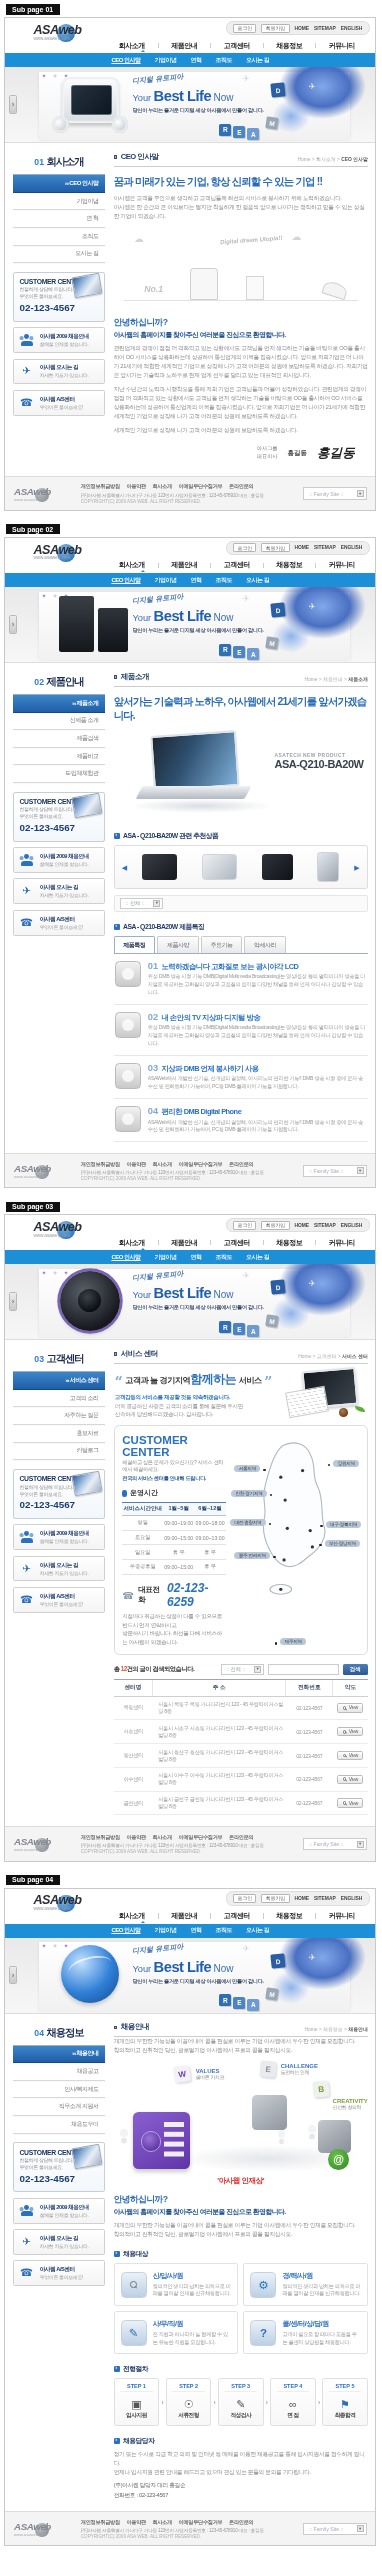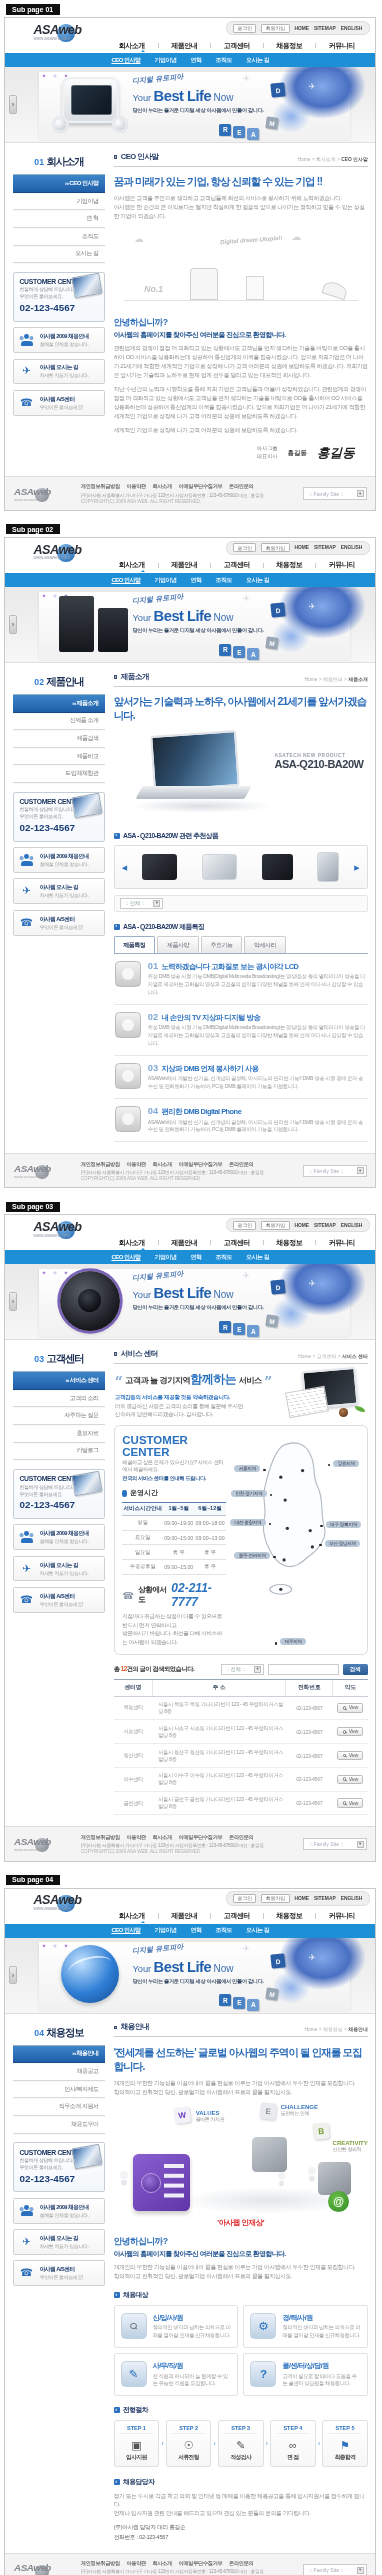--- a/index.html
+++ b/index.html
@@ -746,22 +746,22 @@
                 </tr>
       <tr>
                   <td>주중공휴일</td>
                   <td>09:00~15:00</td>
                   <td>휴 무</td>
                 </tr>
      </tbody>
             </table>
      <div class="telrow">
               <span class="telic"></span>
-              <span class="tell">상황에서도</span>
-              <span class="teln">02-211-7777</span>
+              <span class="tell">대표전화</span>
+              <span class="teln">02-123-6259</span>
             </div>
      <div class="qd">지점마다 취급하는 상품이 다를 수 있으므로 반드시 먼저 연락하시고</div>
      <div class="qd">방문하시기 바랍니다. 최선을 다해 서비스하는 아사웹이 되겠습니다.</div>
     </div>
     <div class="svc-map">
      <svg class="kmap" width="93" height="158" viewBox="0 0 170 290">
       <path d="M62,12 C82,2 104,8 112,28 C124,50 114,66 126,88 C138,112 130,140 138,162 C143,180 130,200 114,212 C102,220 90,236 72,234 C56,232 44,218 36,200 C28,184 24,162 28,144 C32,128 24,110 28,92 C32,74 44,24 62,12 Z" fill="#fcfdfe" stroke="#b0b8c0" stroke-width="2"></path>
       <ellipse cx="58" cy="276" rx="20" ry="9" fill="#fcfdfe" stroke="#b0b8c0" stroke-width="2"></ellipse>
       <circle cx="58" cy="70" r="3" fill="#333"></circle>
               <circle cx="98" cy="58" r="3" fill="#333"></circle>
@@ -959,21 +959,20 @@
         </div>
   </div>
   <div class="content">
    <div class="chead">
           <div class="tt">
             <span class="bullet"></span>
             <span>채용안내</span>
           </div>
           <div class="bc"><span>Home &gt; 채용정보 &gt;</span> <b>채용안내</b></div>
         </div>
-   <div class="bigtitle">'전세계를 선도하는' 글로벌 아사웹의 주역이 될 인재를 모집합니다.</div>
    <p class="pg">개개인의 무한한 가능성을 이끌어내어 꿈을 현실로 이루는 기업 아사웹에서 우수한 인재를 모집합니다.</p>
    <p class="pg">창의적이고 진취적인 당신, 글로벌기업 아사웹에서 프로의 꿈을 펼치십시오.</p>
    <div class="illus4">
     <span class="lc lc1">W</span>
     <span class="lc lc2">E</span>
     <span class="lc lc3">B</span>
     <div class="lb lb1">
             <span class="lben">VALUES</span>
             <span class="lbko">올바른 가치관</span>
           </div>

